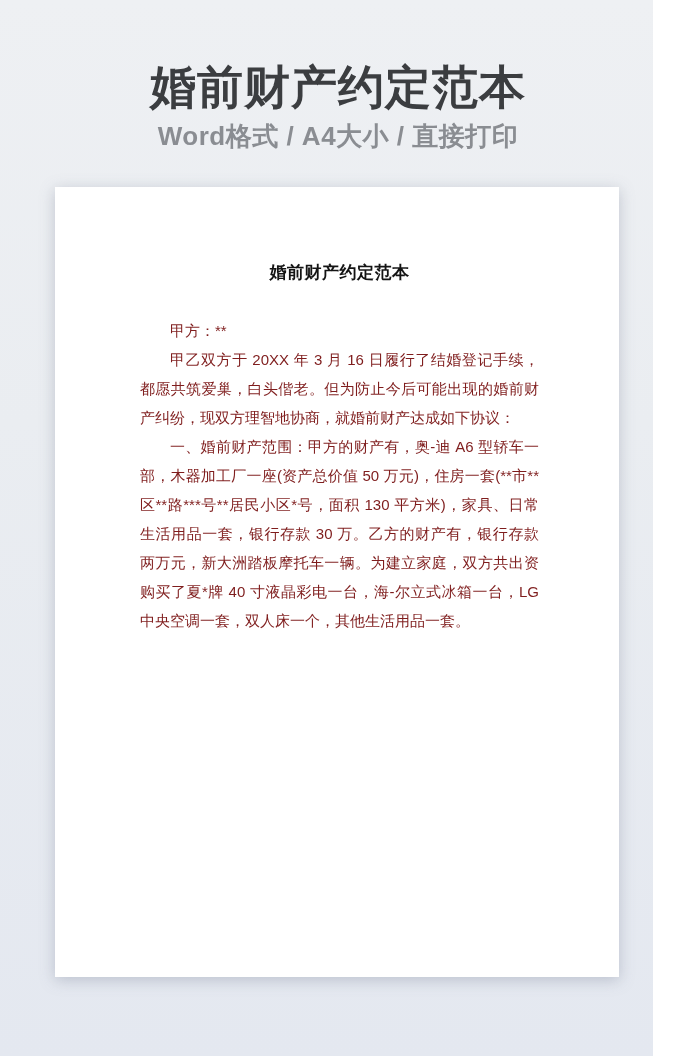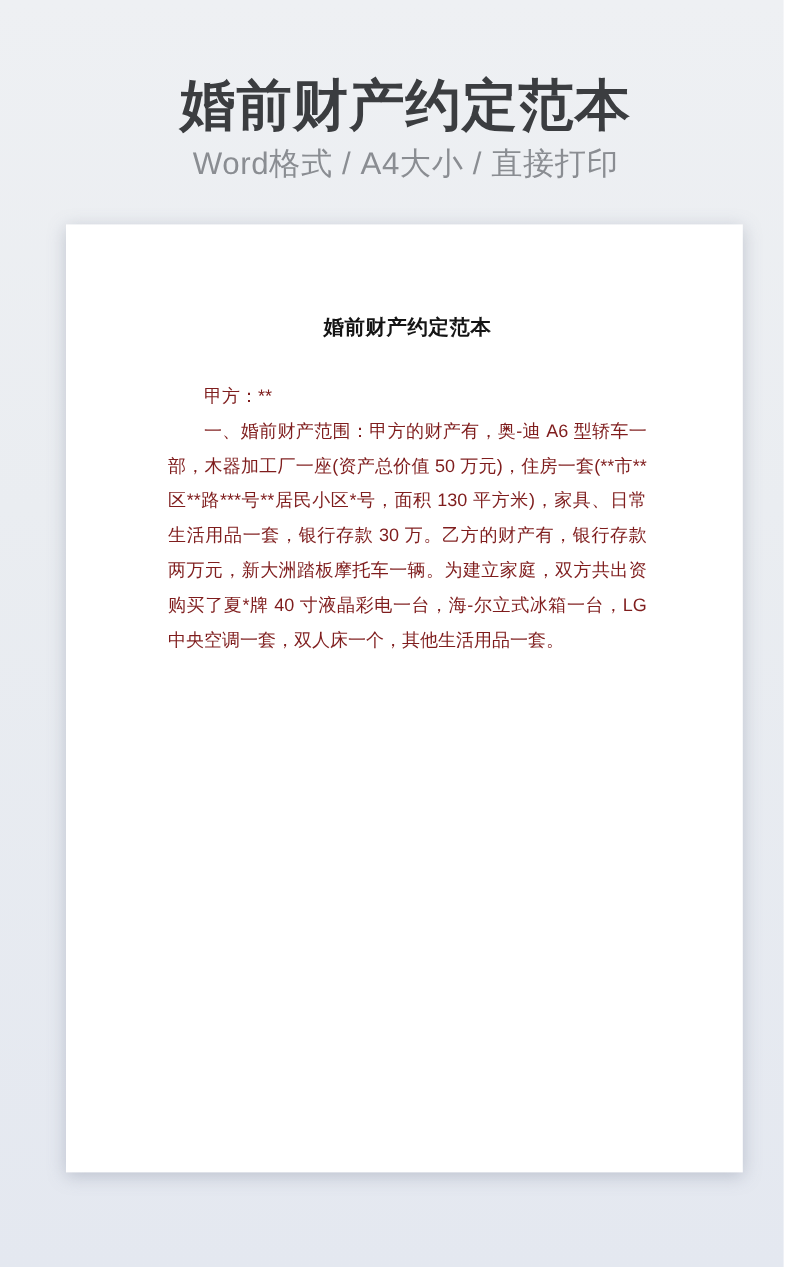--- a/index.html
+++ b/index.html
@@ -11,21 +11,21 @@
   .canvas{
     position:relative;width:653px;height:1056px;overflow:hidden;
     background:linear-gradient(180deg,#eef0f3 0%,#eaedf1 40%,#e4e8f0 100%);
   }
   .hero{position:absolute;top:0;left:0;width:676px;text-align:center;}
   .hero-title{
     margin:62px 0 0;font-size:46px;line-height:50px;font-weight:800;
     color:#3b3d40;letter-spacing:1px;
   }
   .hero-subtitle{
-    margin:9px 0 16px;font-size:26px;line-height:30px;font-weight:400;
+    margin:9px 0 16px;font-size:26px;line-height:30px;font-weight:700;
     color:#8a8d92;letter-spacing:0.5px;
   }
   .page{
     position:absolute;left:55px;top:187px;width:564px;height:790px;
     background:#ffffff;box-sizing:border-box;
     padding:71px 80px 0 85px;
     box-shadow:0 3px 14px rgba(108,118,140,0.35);
   }
   .doc-title{
     margin:0 0 29px;font-size:17px;line-height:29px;font-weight:700;
@@ -45,18 +45,19 @@
     <h1 class="hero-title">婚前财产约定范本</h1>
     <p class="hero-subtitle">Word格式 / A4大小 / 直接打印</p>
   </header>
 
   <section class="page">
     <h2 class="doc-title">婚前财产约定范本</h2>
 
     <p class="doc-line">甲方：**</p>
 
 
+    <p class="doc-para">甲乙双方于 20XX 年 3 月 16 日履行了结婚登记手续，都愿共筑爱巢，白头偕老。但为防止今后可能出现的婚前财产纠纷，现双方理智地协商，就婚前财产达成如下协议：</p>
 
     <p class="doc-para">一、婚前财产范围：甲方的财产有，奥-迪 A6 型轿车一部，木器加工厂一座(资产总价值 50 万元)，住房一套(**市**区**路***号**居民小区*号，面积 130 平方米)，家具、日常生活用品一套，银行存款 30 万。乙方的财产有，银行存款两万元，新大洲踏板摩托车一辆。为建立家庭，双方共出资购买了夏*牌 40 寸液晶彩电一台，海-尔立式冰箱一台，LG 中央空调一套，双人床一个，其他生活用品一套。</p>
 
   </section>
 
 </div>
 
 </body></html>

